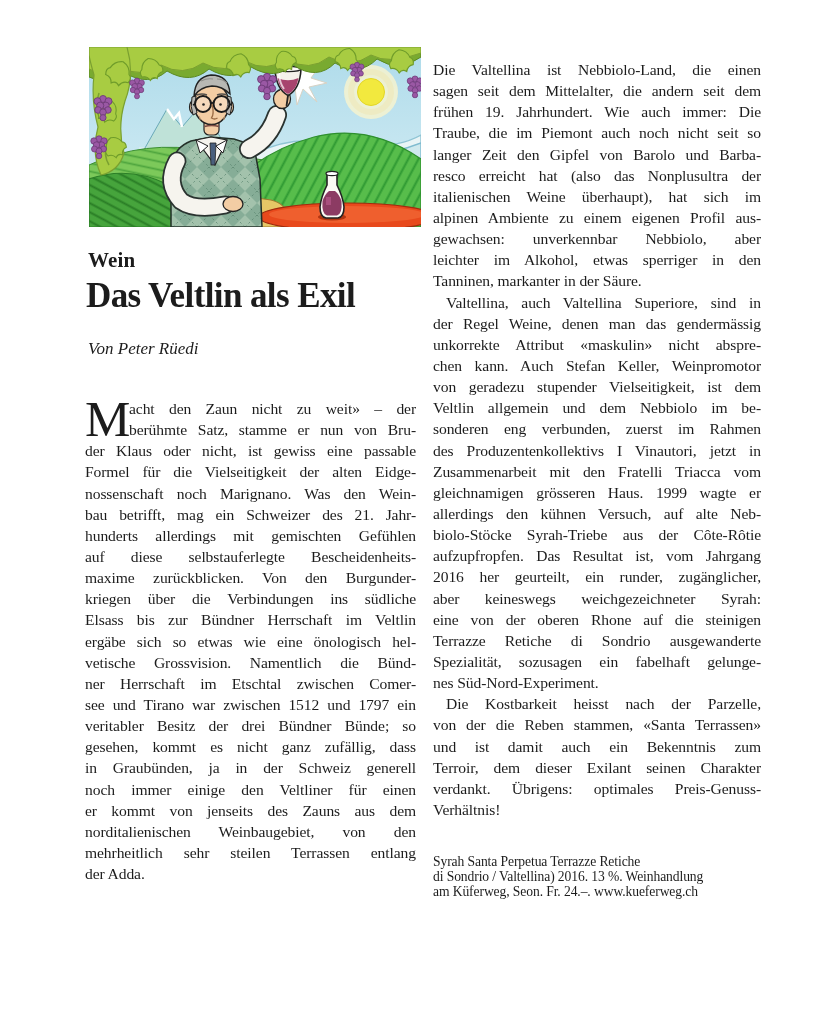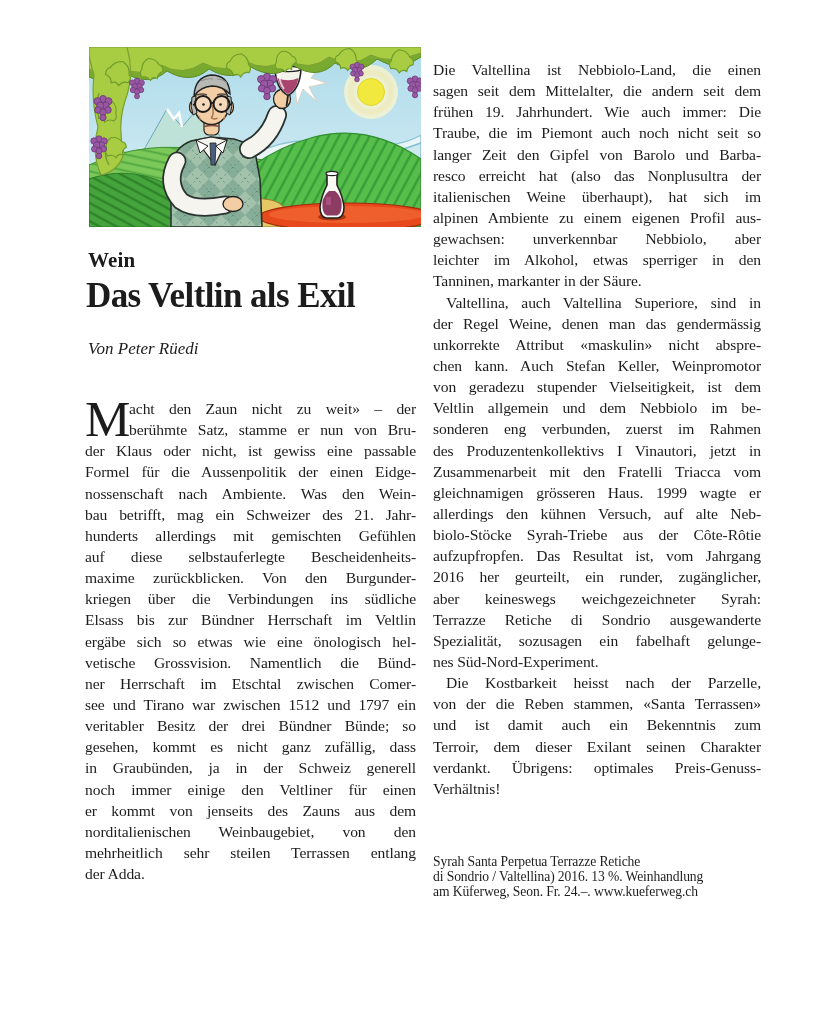--- a/index.html
+++ b/index.html
@@ -207,22 +207,22 @@
   <div class="kicker">Wein</div>
   <h1 class="title">Das Veltlin als Exil</h1>
   <div class="byline">Von Peter Rüedi</div>
 
   <div class="col col-left">
     <div class="para cap">
       <span class="dropcap">M</span>
     <div class="tline capline">acht den Zaun nicht zu weit» – der</div>
         <div class="tline capline">berühmte Satz, stamme er nun von Bru-</div>
         <div class="tline">der Klaus oder nicht, ist gewiss eine passable</div>
-        <div class="tline">Formel für die Aussenpolitik der einen Eidge-</div>
-        <div class="tline">nossenschaft nach Ambiente. Was den Wein-</div>
+        <div class="tline">Formel für die Vielseitigkeit der alten Eidge-</div>
+        <div class="tline">nossenschaft noch Marignano. Was den Wein-</div>
         <div class="tline">bau betrifft, mag ein Schweizer des 21. Jahr-</div>
         <div class="tline">hunderts allerdings mit gemischten Gefühlen</div>
         <div class="tline">auf diese selbstauferlegte Bescheidenheits-</div>
         <div class="tline">maxime zurückblicken. Von den Burgunder-</div>
         <div class="tline">kriegen über die Verbindungen ins südliche</div>
         <div class="tline">Elsass bis zur Bündner Herrschaft im Veltlin</div>
         <div class="tline">ergäbe sich so etwas wie eine önologisch hel-</div>
         <div class="tline">vetische Grossvision. Namentlich die Bünd-</div>
         <div class="tline">ner Herrschaft im Etschtal zwischen Comer-</div>
         <div class="tline">see und Tirano war zwischen 1512 und 1797 ein</div>
@@ -260,20 +260,21 @@
         <div class="tline">Veltlin allgemein und dem Nebbiolo im be-</div>
         <div class="tline">sonderen eng verbunden, zuerst im Rahmen</div>
         <div class="tline">des Produzentenkollektivs I Vinautori, jetzt in</div>
         <div class="tline">Zusammenarbeit mit den Fratelli Triacca vom</div>
         <div class="tline">gleichnamigen grösseren Haus. 1999 wagte er</div>
         <div class="tline">allerdings den kühnen Versuch, auf alte Neb-</div>
         <div class="tline">biolo-Stöcke Syrah-Triebe aus der Côte-Rôtie</div>
         <div class="tline">aufzupfropfen. Das Resultat ist, vom Jahrgang</div>
         <div class="tline">2016 her geurteilt, ein runder, zugänglicher,</div>
         <div class="tline">aber keineswegs weichgezeichneter Syrah:</div>
+        <div class="tline">eine von der oberen Rhone auf die steinigen</div>
         <div class="tline">Terrazze Retiche di Sondrio ausgewanderte</div>
         <div class="tline">Spezialität, sozusagen ein fabelhaft gelunge-</div>
         <div class="tline last">nes Süd-Nord-Experiment.</div>
       </div>
     <div class="para indented">
         <div class="tline">Die Kostbarkeit heisst nach der Parzelle,</div>
         <div class="tline">von der die Reben stammen, «Santa Terrassen»</div>
         <div class="tline">und ist damit auch ein Bekenntnis zum</div>
         <div class="tline">Terroir, dem dieser Exilant seinen Charakter</div>
         <div class="tline">verdankt. Übrigens: optimales Preis-Genuss-</div>

